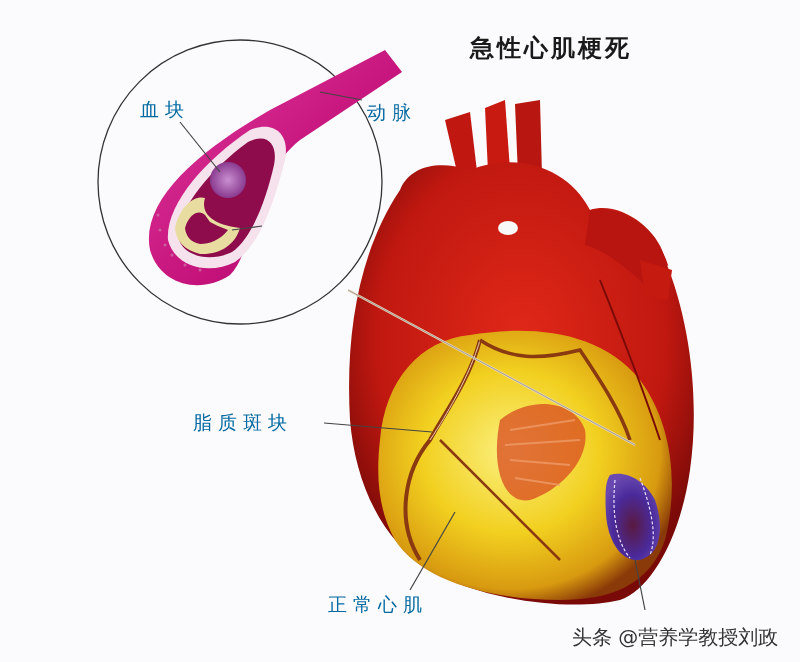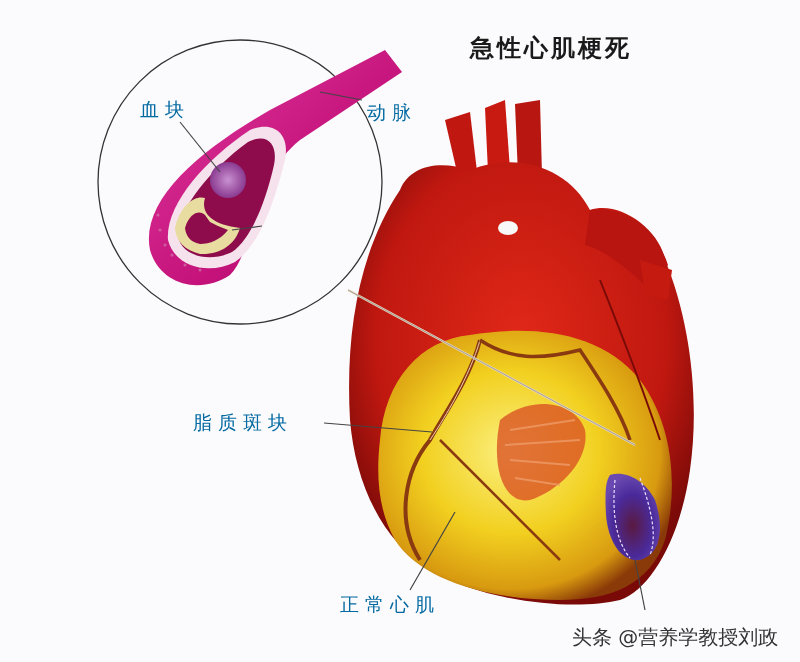--- a/index.html
+++ b/index.html
@@ -110,16 +110,16 @@
       <line x1="455" y1="512" x2="410" y2="590"></line>
       <line x1="635" y1="560" x2="645" y2="610"></line>
     </g>
   </svg>
 
   <div class="title">急性心肌梗死</div>
 
   <div class="label" style="left:140px;top:97px;">血块</div>
   <div class="label" style="left:367px;top:100px;">动脉</div>
   <div class="label" style="left:193px;top:410px;">脂质斑块</div>
-  <div class="label" style="left:340px;top:592px;">正常心肌</div>
+  <div class="label" style="left:328px;top:592px;">正常心肌</div>
 
   <div class="watermark">头条 @营养学教授刘政</div>
 </div>
 
 </body></html>

